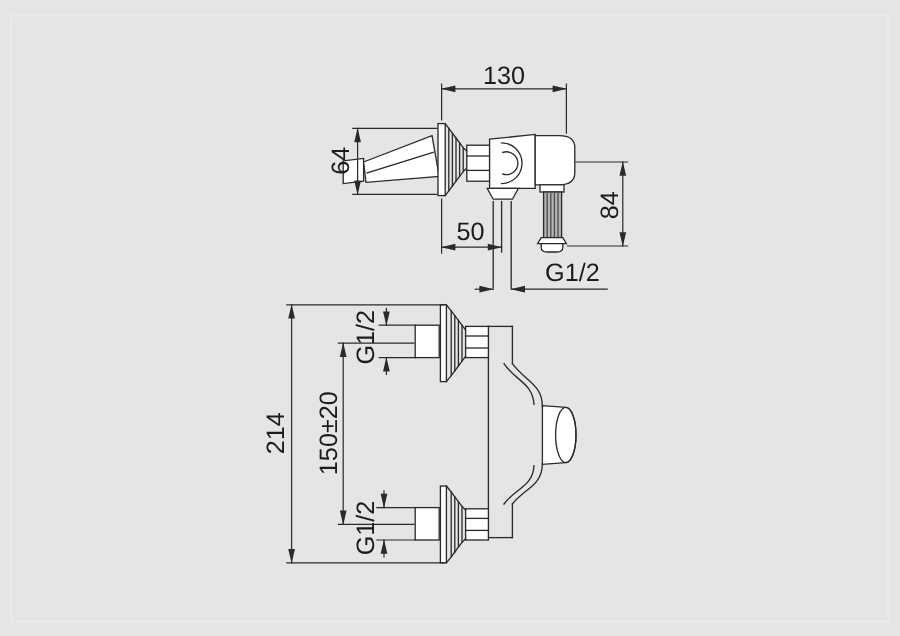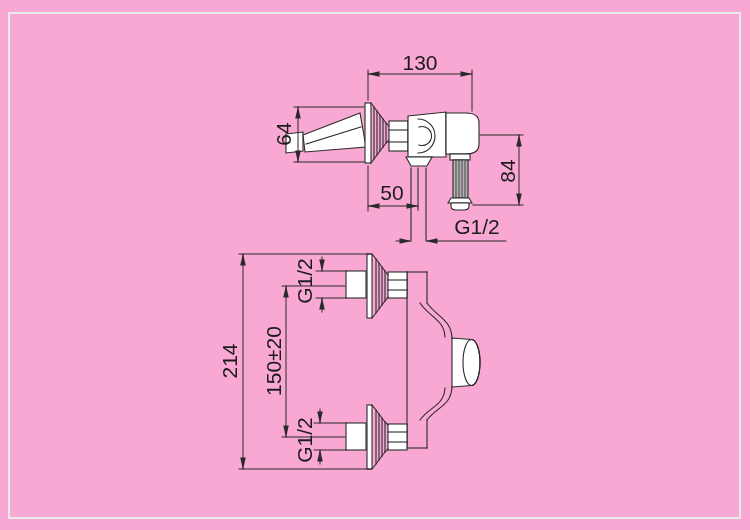--- a/index.html
+++ b/index.html
@@ -1,20 +1,20 @@
 <!DOCTYPE html>
 <html><head>
 <meta charset="utf-8">
 <style>
   html, body { margin: 0; padding: 0; background: #ffffff; }
   .page {
     position: relative;
     width: 750px;
     height: 530px;
-    background: #f9a8d4;
+    background: #e5e5e5;
     font-family: "Liberation Sans", sans-serif;
     overflow: hidden;
   }
   svg text {
     font-family: "Liberation Sans", sans-serif;
     font-size: 21px;
     fill: #1c1c1c;
     stroke: none;
   }
   .linework {

